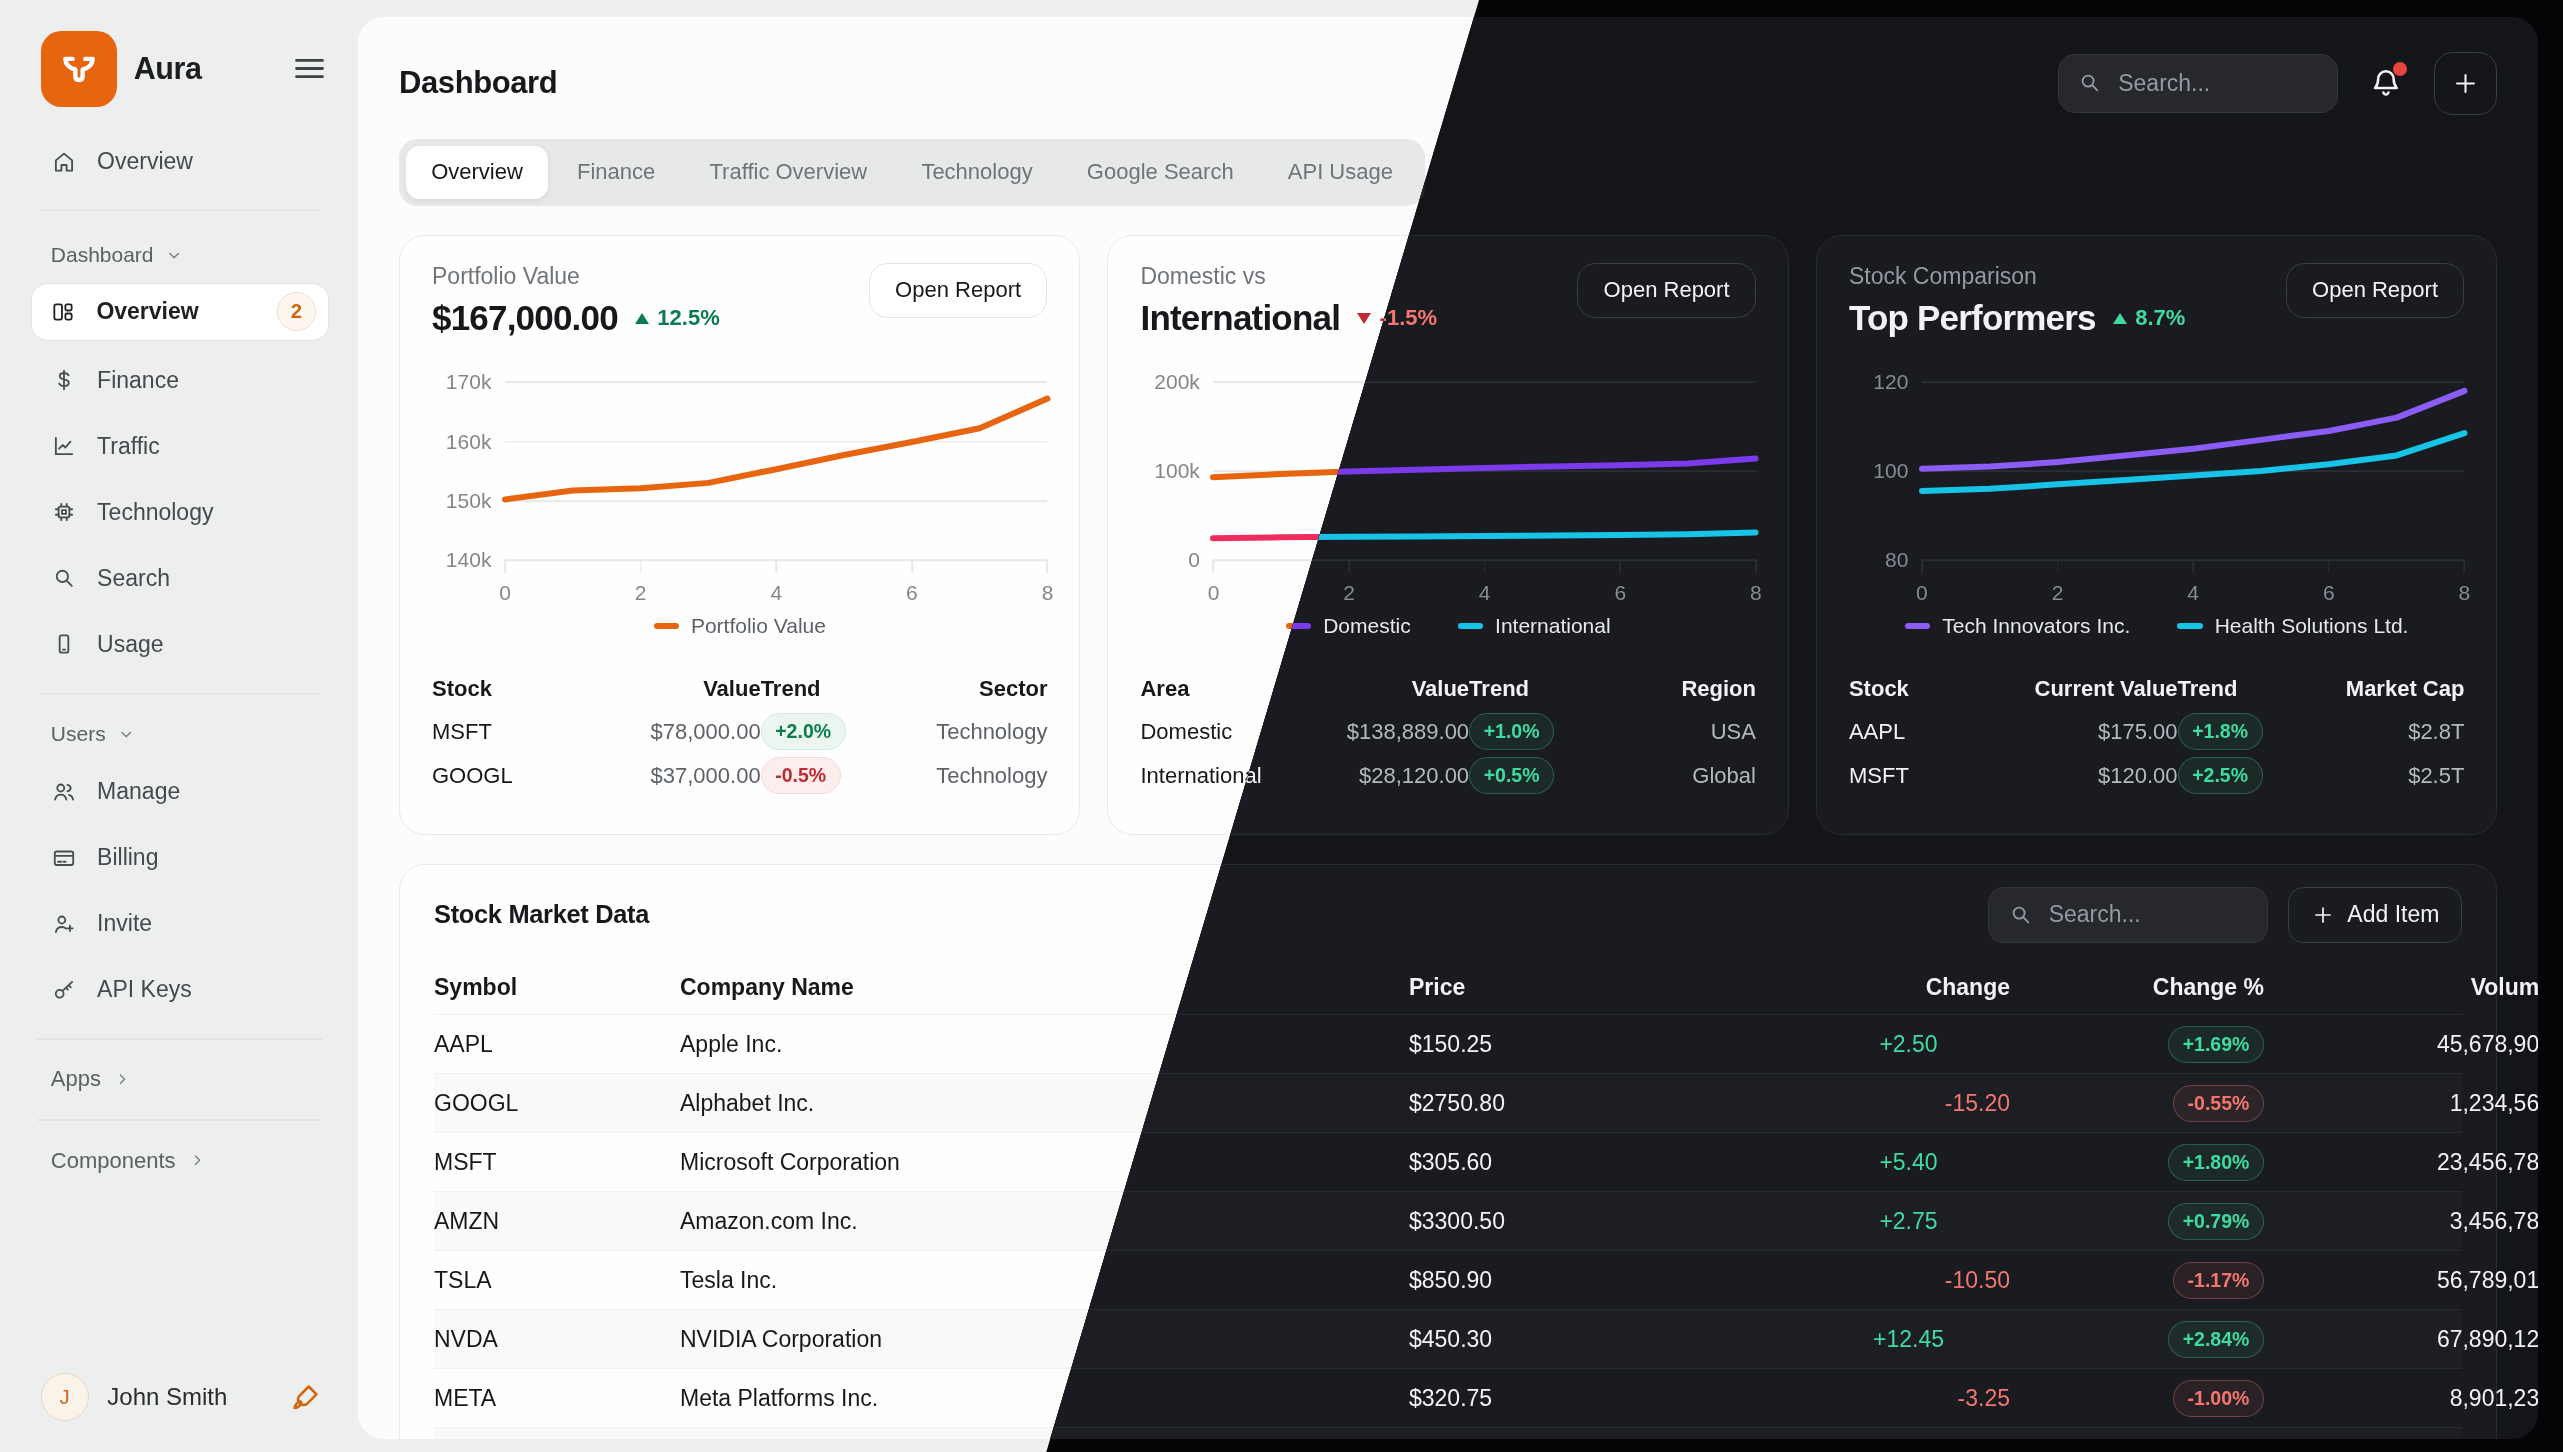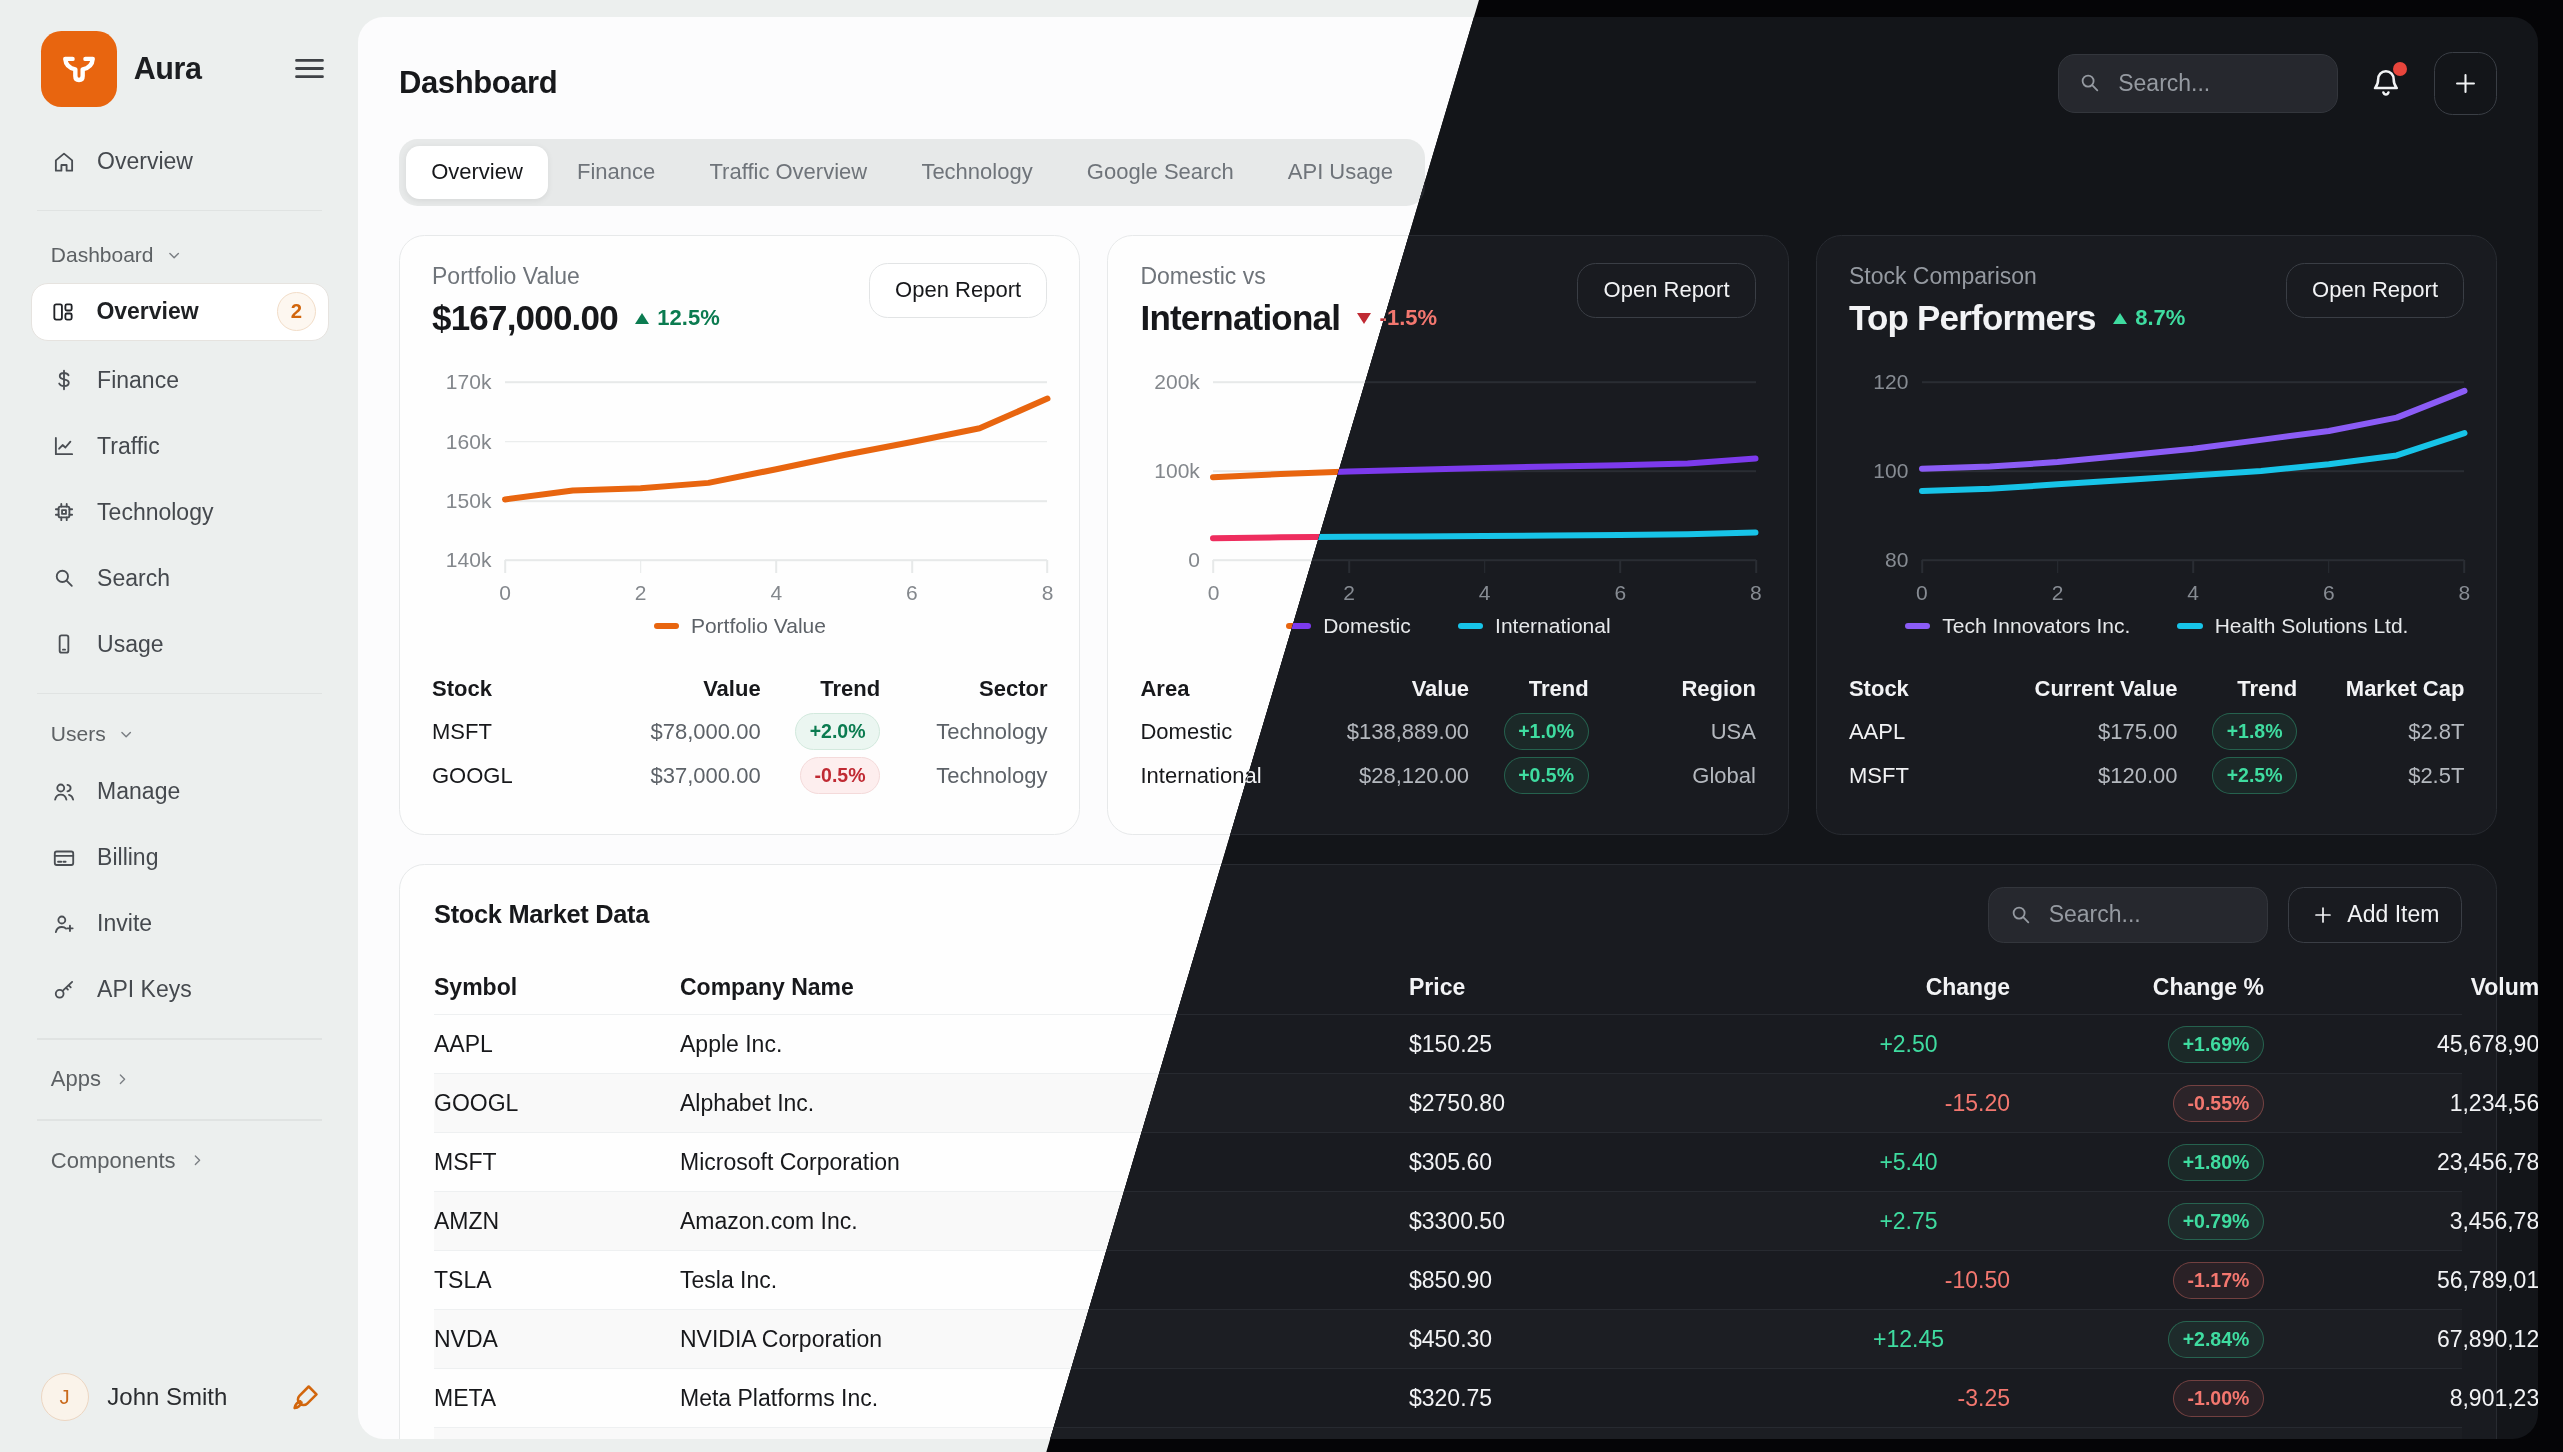--- a/index.html
+++ b/index.html
@@ -102,21 +102,21 @@
   .legend-label{font-size:21px;color:var(--text2);}
   .dark .legend-label{color:#e6e8ea;}
 
   
   .ct{margin-top:30.5px;}
   .ct-row{display:grid;grid-template-columns:1.25fr 1.5fr 1fr 1.4fr;align-items:center;height:44px;}
   .ct-row.head{height:41px;}
   .ct-row.head span{font-size:22px;font-weight:700;color:var(--text);}
   .ct-c1{text-align:left;font-size:22px;color:var(--text);}
   .ct-c2,.ct-c4{text-align:right;font-size:22px;color:var(--text2);}
-  .ct-c3{text-align:right;}
+  .ct-c3{text-align:left;}
   .pill{display:inline-block;font-size:19.5px;font-weight:600;border-radius:847px;padding:6px 13.6px;border:1.7px solid;}
   .pill.up{color:var(--green);background:var(--green-bg);border-color:var(--green-border);}
   .pill.down{color:var(--red);background:var(--red-bg);border-color:var(--red-border);}
 
   
   .market{margin-top:29px;border:1.7px solid var(--border);border-radius:25.4px;background:var(--card);padding:22px 34px 0;box-sizing:border-box;}
   .market-head{display:flex;align-items:center;justify-content:space-between;}
   .market-title{margin:0;font-size:25.4px;font-weight:700;color:var(--text);letter-spacing:-0.3px;}
   .market-controls{display:flex;align-items:center;gap:20.3px;}
   .market-controls .search-box{height:56px;width:280px;border-radius:15.3px;}

